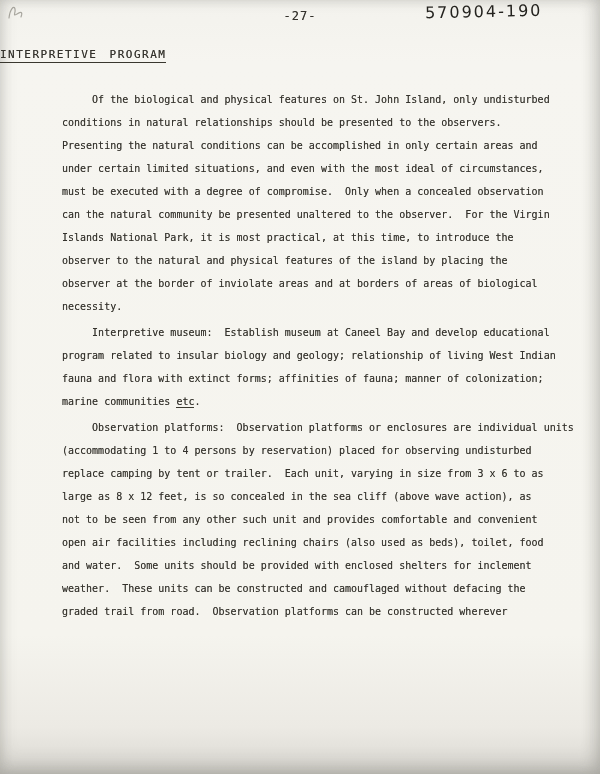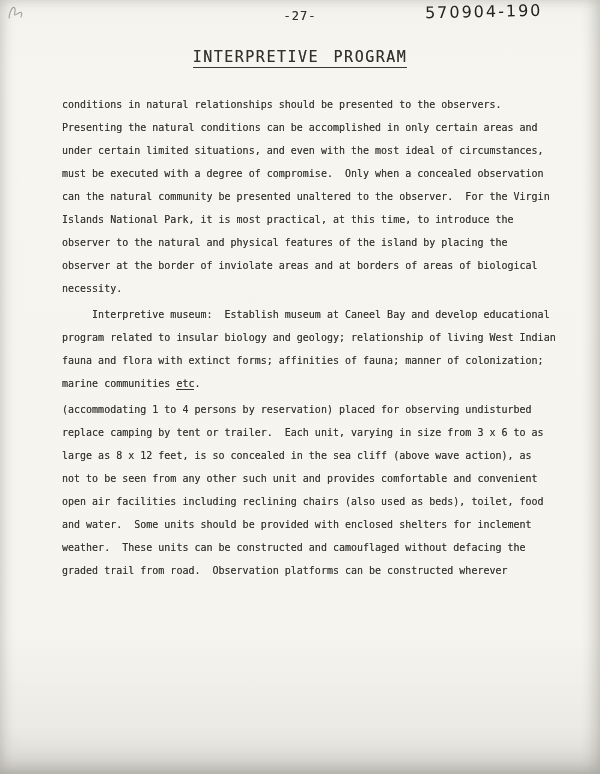--- a/index.html
+++ b/index.html
@@ -24,22 +24,21 @@
   }
   .stamp{
     position:absolute;top:2px;right:58px;
     font-family:"DejaVu Sans","Liberation Sans",sans-serif;
     font-size:16px;letter-spacing:2px;
     color:#24231f;
     transform:rotate(-1.2deg);
   }
   .doc-title{
     margin-top:48px;
-    text-align:center;
-    font-size:15px;
+    font-size:11px;
     letter-spacing:1.5px;
     word-spacing:4px;
   }
   .doc-title span{
     border-bottom:1px solid #3a382f;
     padding-bottom:1px;
     text-shadow:0 0 .5px rgba(40,38,32,.6);
   }
   .body-text{
     margin:27px 44px 0 62px;
@@ -63,37 +62,39 @@
   <div class="page-number">-27-</div>
 
   <div class="stamp">570904-190</div>
 
   <div class="doc-title">
     <span>INTERPRETIVE PROGRAM</span>
   </div>
 
   <div class="body-text">
       <div class="paragraph">
+        <div class="line">     Of the biological and physical features on St. John Island, only undisturbed</div>
         <div class="line">conditions in natural relationships should be presented to the observers.</div>
         <div class="line">Presenting the natural conditions can be accomplished in only certain areas and</div>
         <div class="line">under certain limited situations, and even with the most ideal of circumstances,</div>
         <div class="line">must be executed with a degree of compromise.  Only when a concealed observation</div>
         <div class="line">can the natural community be presented unaltered to the observer.  For the Virgin</div>
         <div class="line">Islands National Park, it is most practical, at this time, to introduce the</div>
         <div class="line">observer to the natural and physical features of the island by placing the</div>
         <div class="line">observer at the border of inviolate areas and at borders of areas of biological</div>
         <div class="line">necessity.</div>
       </div>
       <div class="paragraph">
         <div class="line">     Interpretive museum:  Establish museum at Caneel Bay and develop educational</div>
         <div class="line">program related to insular biology and geology; relationship of living West Indian</div>
         <div class="line">fauna and flora with extinct forms; affinities of fauna; manner of colonization;</div>
         <div class="line"><span>marine communities </span><span class="u">etc</span><span>.</span></div>
       </div>
       <div class="paragraph">
+        <div class="line">     Observation platforms:  Observation platforms or enclosures are individual units</div>
         <div class="line">(accommodating 1 to 4 persons by reservation) placed for observing undisturbed</div>
         <div class="line">replace camping by tent or trailer.  Each unit, varying in size from 3 x 6 to as</div>
         <div class="line">large as 8 x 12 feet, is so concealed in the sea cliff (above wave action), as</div>
         <div class="line">not to be seen from any other such unit and provides comfortable and convenient</div>
         <div class="line">open air facilities including reclining chairs (also used as beds), toilet, food</div>
         <div class="line">and water.  Some units should be provided with enclosed shelters for inclement</div>
         <div class="line">weather.  These units can be constructed and camouflaged without defacing the</div>
         <div class="line">graded trail from road.  Observation platforms can be constructed wherever</div>
       </div>
     </div>

